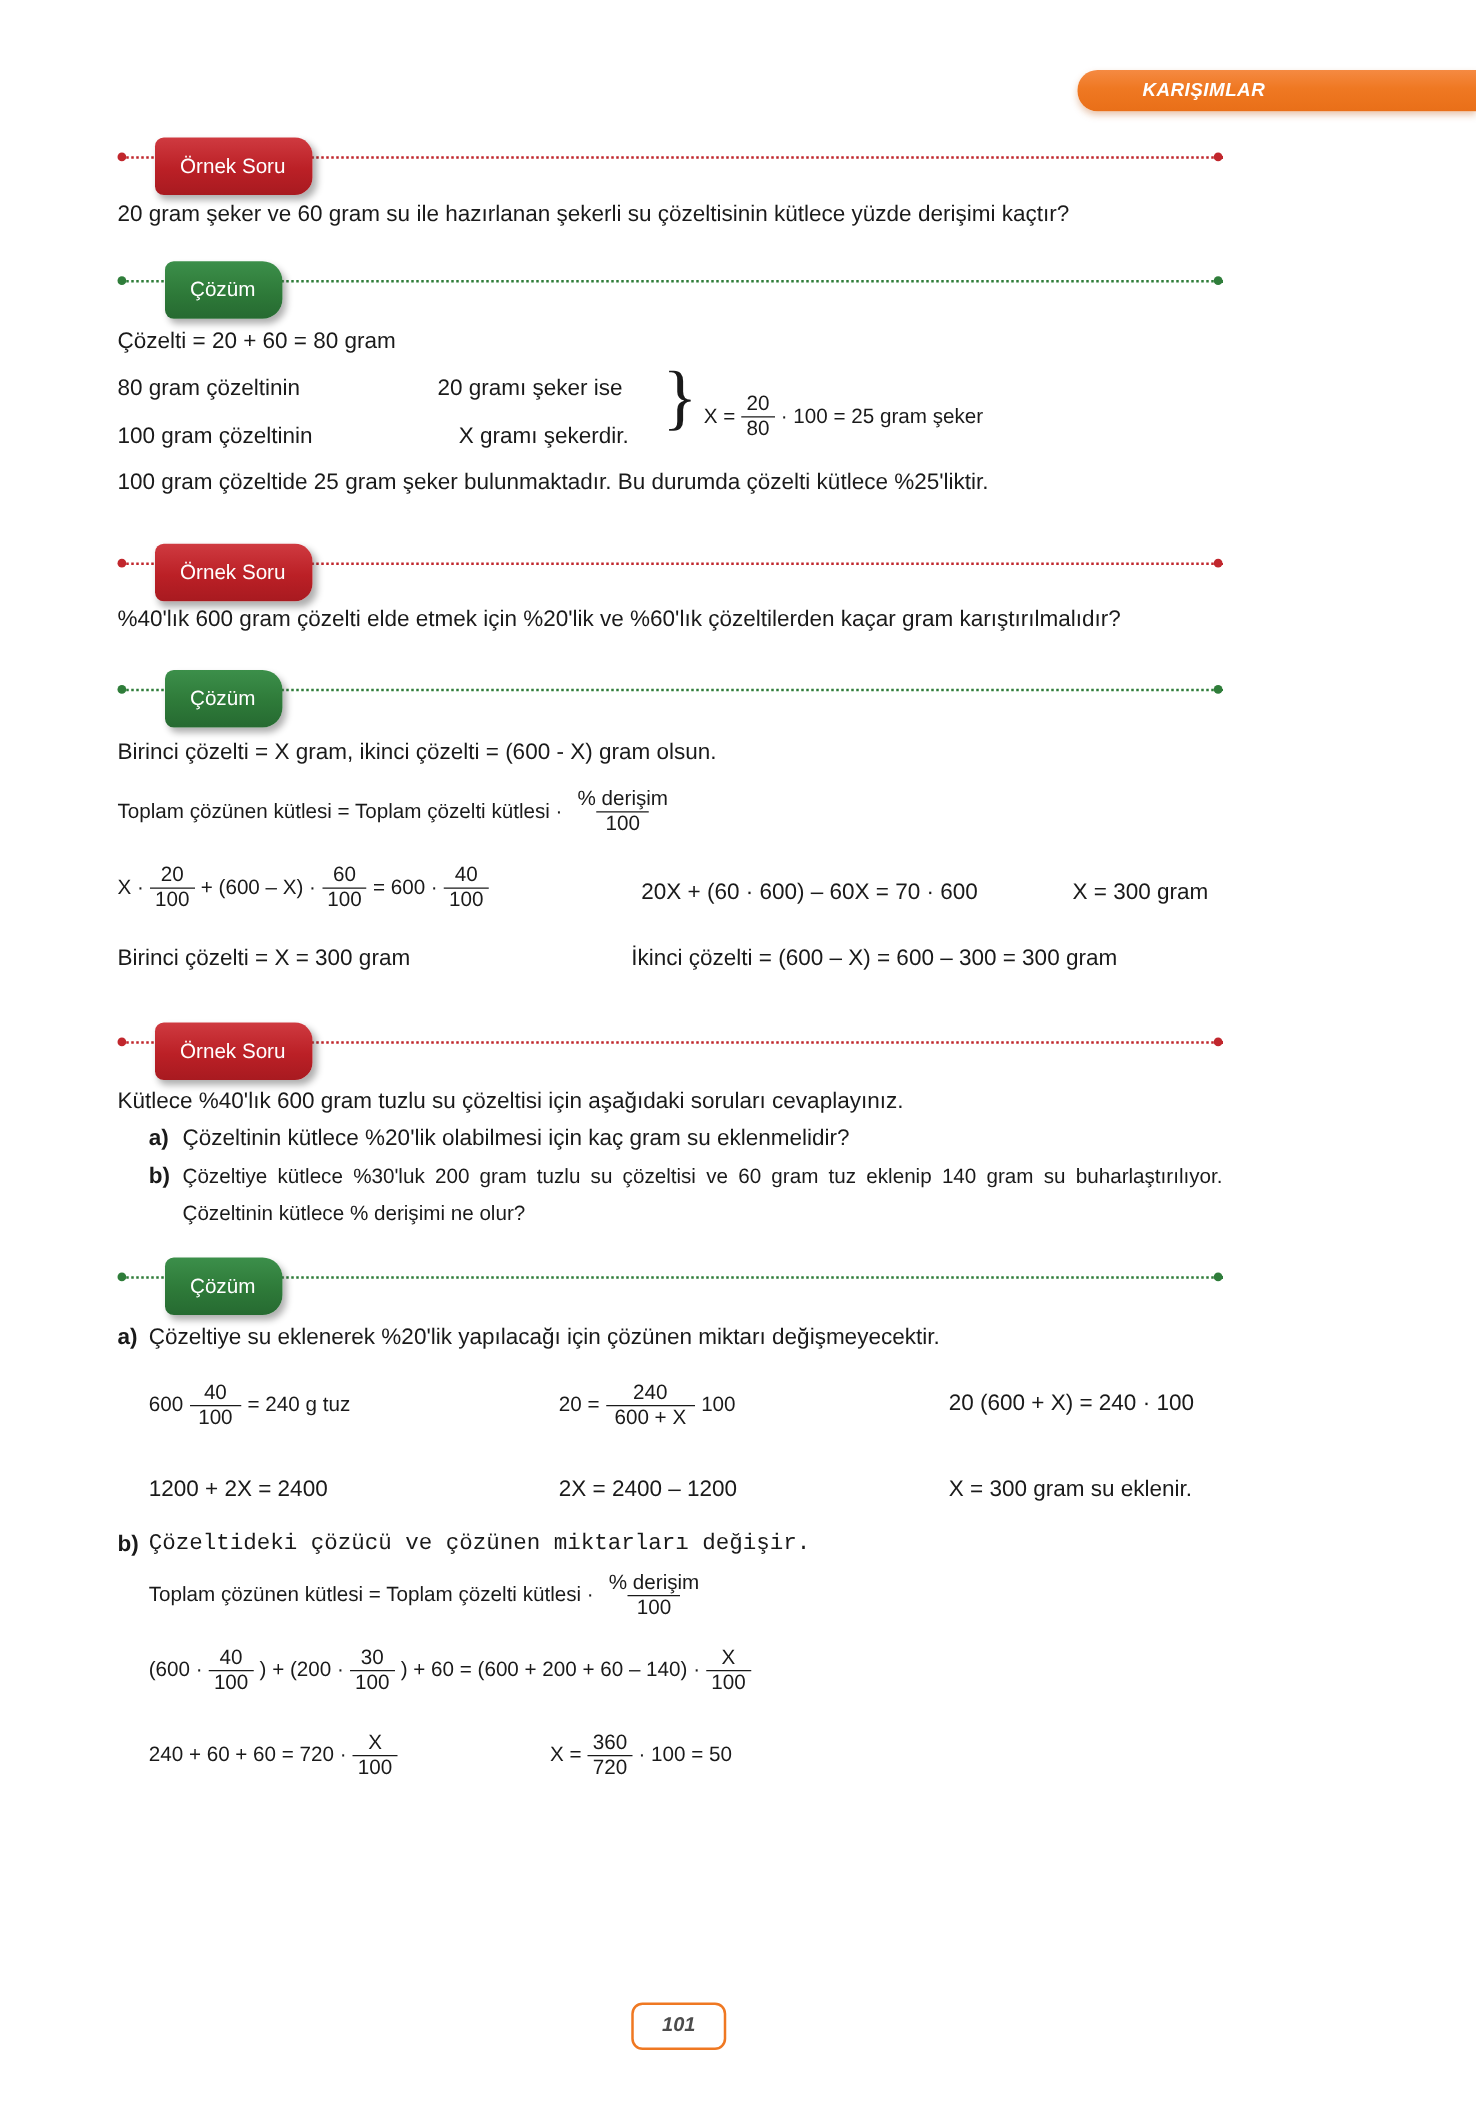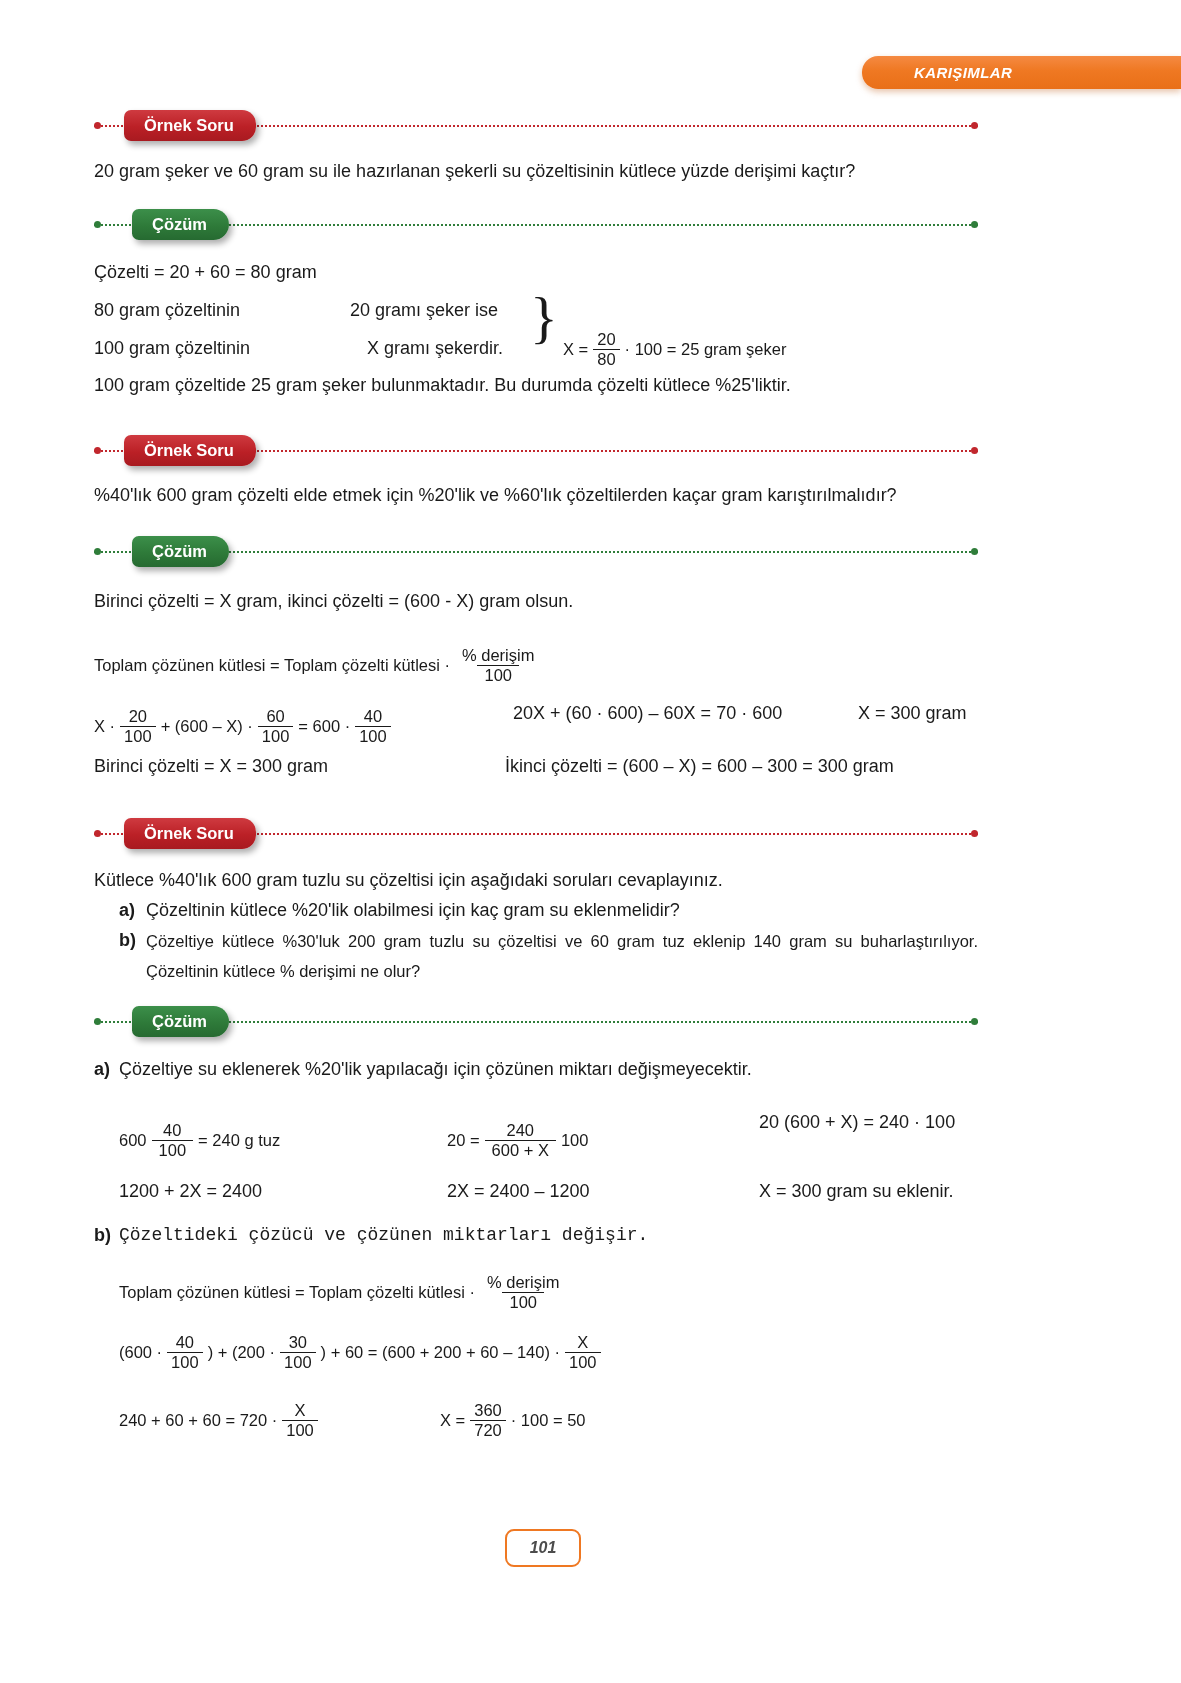--- a/index.html
+++ b/index.html
@@ -74,27 +74,27 @@
   }
   .label-row.green .dot-left,
   .label-row.green .dot-right { background: #2f7d3a; }
   .label-row .dot-left { left: 0px; }
   .label-row .dot-right { right: 0px; }
 
   .badge {
     position: absolute;
     top: 0;
     left: 30px;
-    height: 31px;
+    height: 46px;
     padding: 0 22px 0 20px;
     display: flex;
     align-items: center;
     justify-content: center;
     color: #ffffff;
-    font-weight: bold;
+    font-weight: normal;
     font-size: 16.5px;
     border-radius: 7px 14px 14px 7px;
     background: linear-gradient(180deg, #cf3a40 0%, #bb2026 55%, #a81a20 100%);
     box-shadow: 3px 4px 6px rgba(0,0,0,.32);
     white-space: nowrap;
   }
   .label-row.green .badge {
     left: 38px;
     background: linear-gradient(180deg, #3c8f4a 0%, #2e7a39 55%, #266a31 100%);
     border-radius: 7px 16px 16px 7px;
@@ -124,41 +124,41 @@
     align-items: center;
     font-size: 16.5px;
     white-space: nowrap;
   }
   .frac {
     display: inline-flex;
     flex-direction: column;
     align-items: center;
     justify-content: center;
     vertical-align: middle;
-    margin: 16px 5px;
+    margin: 0 5px;
     line-height: 1.05;
   }
   .frac .num { padding: 0 4px 1px 4px; font-size: 16.5px; }
   .frac .den { padding: 1px 4px 0 4px; font-size: 16.5px; border-top: 1.6px solid #1a1a1a; }
   .frac.wide .num, .frac.wide .den { padding-left: 7px; padding-right: 7px; }
 
   .brace {
     position: absolute;
     font-size: 58px;
     line-height: 1;
     font-weight: 300;
     color: #1a1a1a;
     font-family: "Liberation Serif", serif;
   }
 
   
   .page-number {
     position: absolute;
     left: 505px;
-    top: 1529px;
+    top: 1602px;
     width: 72px;
     height: 34px;
     border: 2.2px solid #ef7822;
     border-radius: 9px;
     display: flex;
     align-items: center;
     justify-content: center;
     font-style: italic;
     font-weight: bold;
     font-size: 16px;

